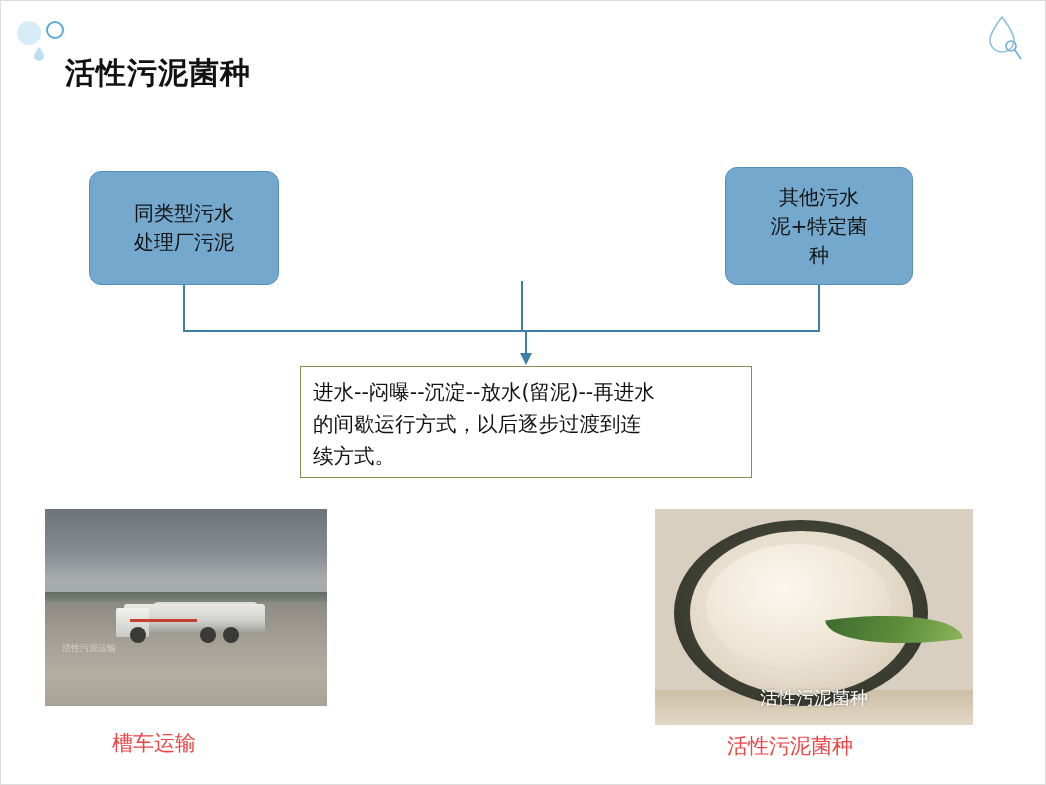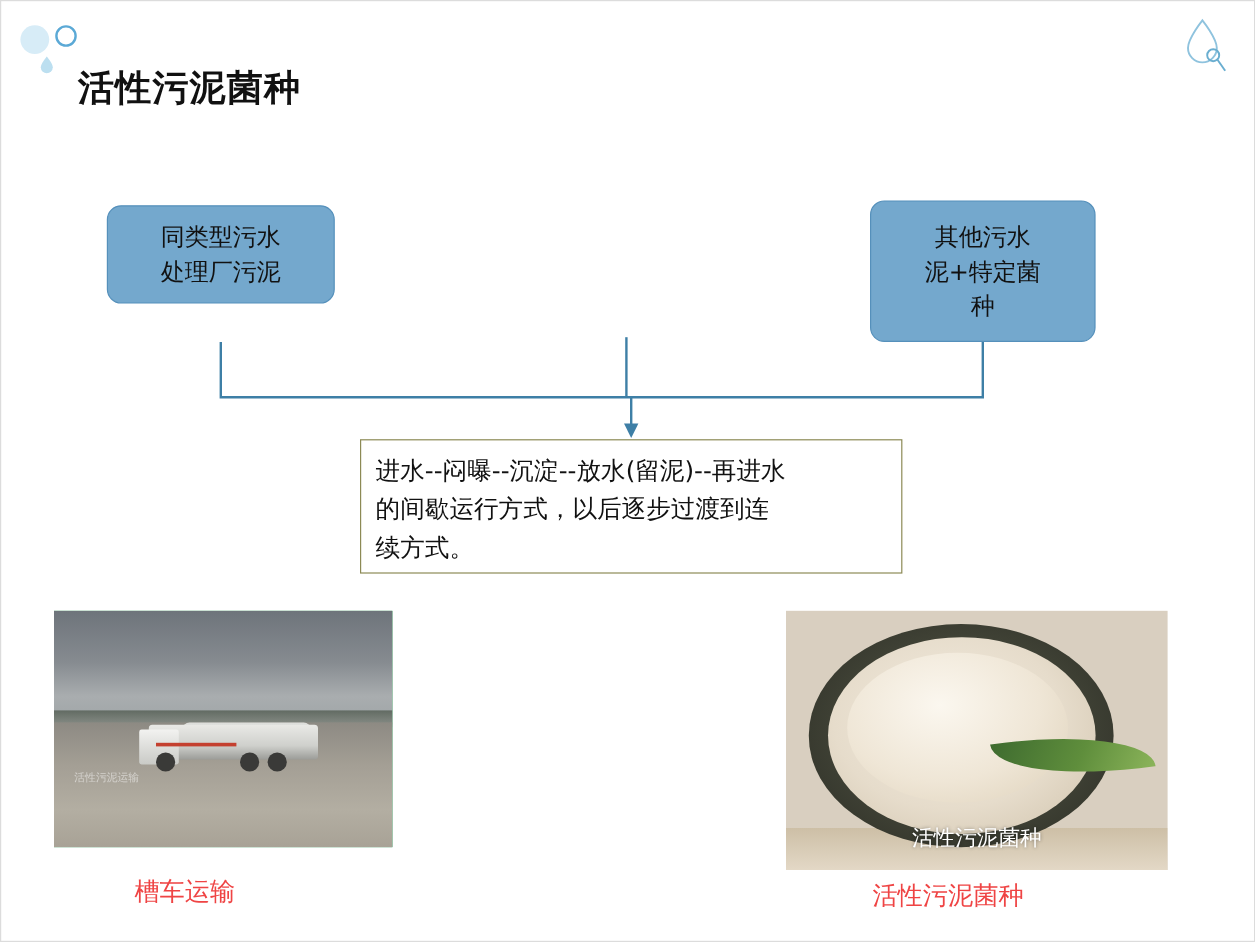--- a/index.html
+++ b/index.html
@@ -55,21 +55,21 @@
     font-family: "DejaVu Sans", "Liberation Sans", sans-serif;
     font-size: 20px;
     line-height: 1.45;
     display: flex;
     align-items: center;
     justify-content: center;
     text-align: center;
     box-sizing: border-box;
     padding: 6px 10px;
   }
-  #box-1 { left: 88px;  top: 170px; width: 190px; height: 82px; }
+  #box-1 { left: 88px;  top: 170px; width: 190px; height: 114px; }
   #box-2 { left: 428px; top: 170px; width: 186px; height: 110px; }
   #box-3 { left: 724px; top: 166px; width: 188px; height: 118px; }
 
   .flow-box .txt {
     display: block;
     white-space: pre-line;
   }
   
   .connector {
     position: absolute;
@@ -99,21 +99,21 @@
   
   .photo {
     position: absolute;
     overflow: hidden;
   }
   #photo-truck {
     left: 44px;
     top: 508px;
     width: 282px;
     height: 197px;
-    background: #15803d;
+    background: #701a75;
   }
   #photo-powder {
     left: 654px;
     top: 508px;
     width: 318px;
     height: 216px;
     background: #d9cfc0;
   }
   .caption {
     position: absolute;

